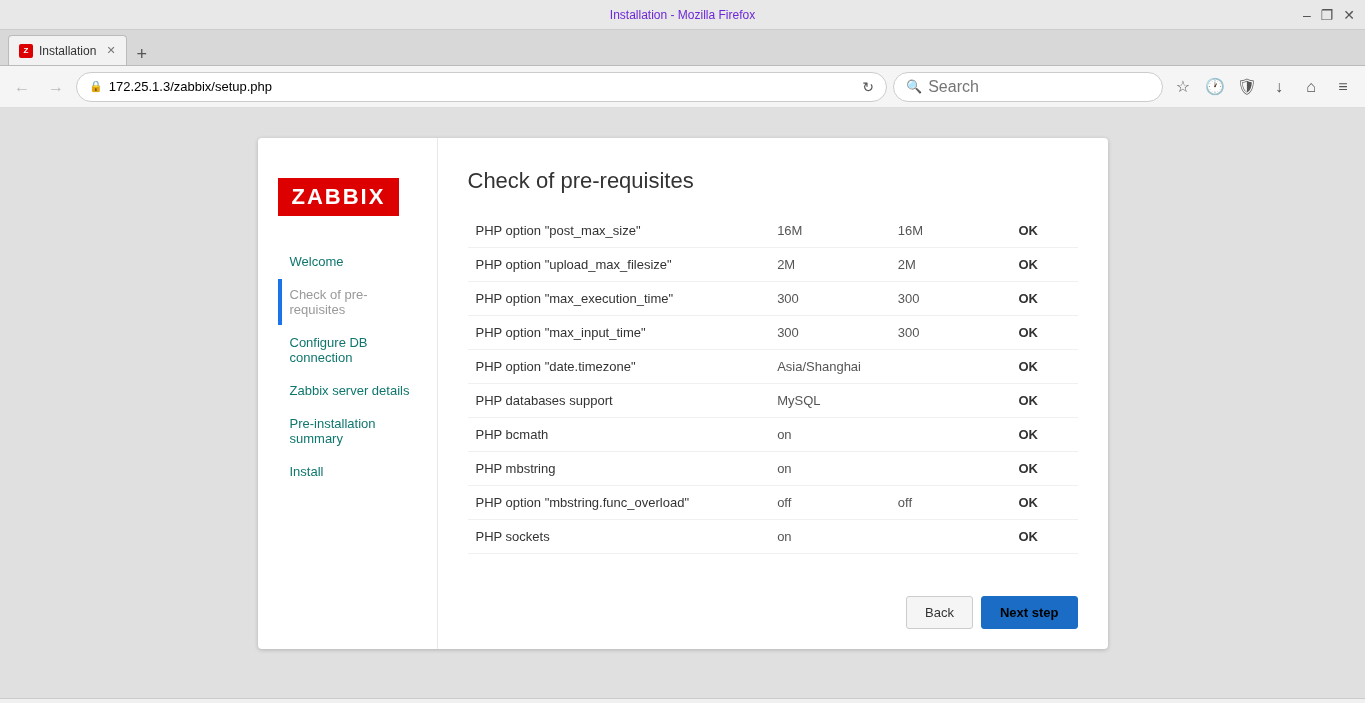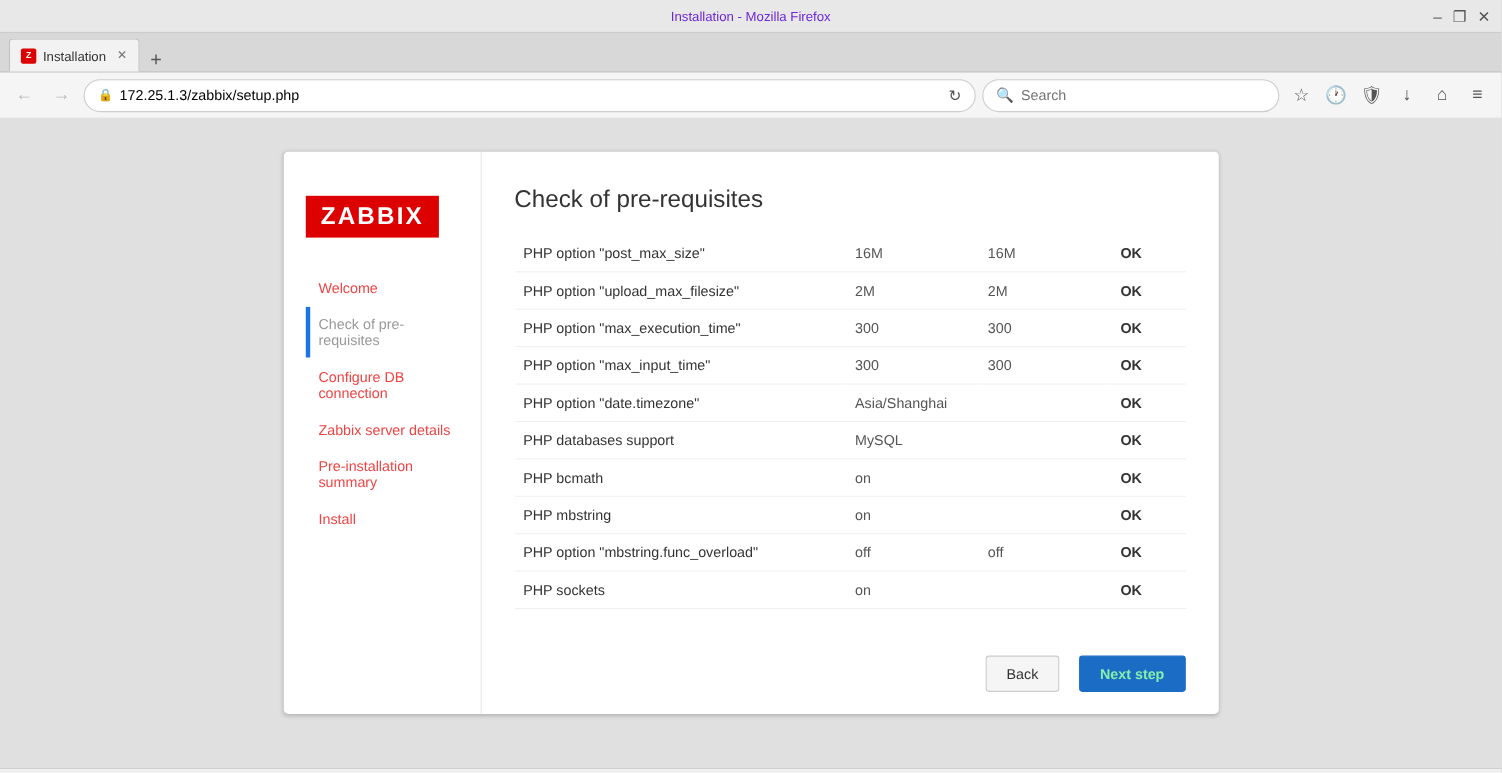--- a/index.html
+++ b/index.html
@@ -125,21 +125,21 @@
       padding: 0 12px;
       display: flex;
       align-items: center;
       gap: 6px;
       background: #fff;
     }
     .search-bar input {
       border: none;
       outline: none;
       flex: 1;
-      font-size: 13px;
+      font-size: 16px;
       background: transparent;
     }
     .nav-icons {
       display: flex;
       gap: 4px;
       align-items: center;
     }
     .nav-icon-btn {
       background: none;
       border: none;
@@ -188,21 +188,21 @@
       letter-spacing: 2px;
       padding: 6px 14px;
       display: inline-block;
       margin-bottom: 30px;
       font-family: Arial Black, sans-serif;
     }
     .sidebar-steps { list-style: none; }
     .sidebar-step {
       padding: 8px 0;
       font-size: 13px;
-      color: #ef4444;
+      color: #0f766e;
       cursor: default;
       border-left: 4px solid transparent;
       padding-left: 8px;
       margin-bottom: 2px;
     }
     .sidebar-step.current {
       color: #999;
       border-left: 4px solid #1a73e8;
     }
 
@@ -247,38 +247,38 @@
       position: relative;
     }
     .table-scroll-container::-webkit-scrollbar { width: 8px; }
     .table-scroll-container::-webkit-scrollbar-track { background: #f0f0f0; }
     .table-scroll-container::-webkit-scrollbar-thumb { background: #bbb; border-radius: 4px; }
 
     
     .panel-footer {
       display: flex;
       justify-content: flex-end;
-      gap: 18px;
+      gap: 8px;
       margin-top: 20px;
       padding-top: 12px;
     }
     .btn {
       padding: 8px 18px;
       font-size: 13px;
       border-radius: 3px;
       cursor: pointer;
       border: 1px solid #ccc;
     }
     .btn-back {
       background: #f5f5f5;
       color: #333;
     }
     .btn-next {
       background: #1a6cc4;
-      color: #86efac;
+      color: #000000;
       border-color: #1a6cc4;
       font-weight: bold;
     }
 
     
     .status-bar {
       background: #f0f0f0;
       height: 22px;
       border-top: 1px solid #ccc;
       display: flex;

